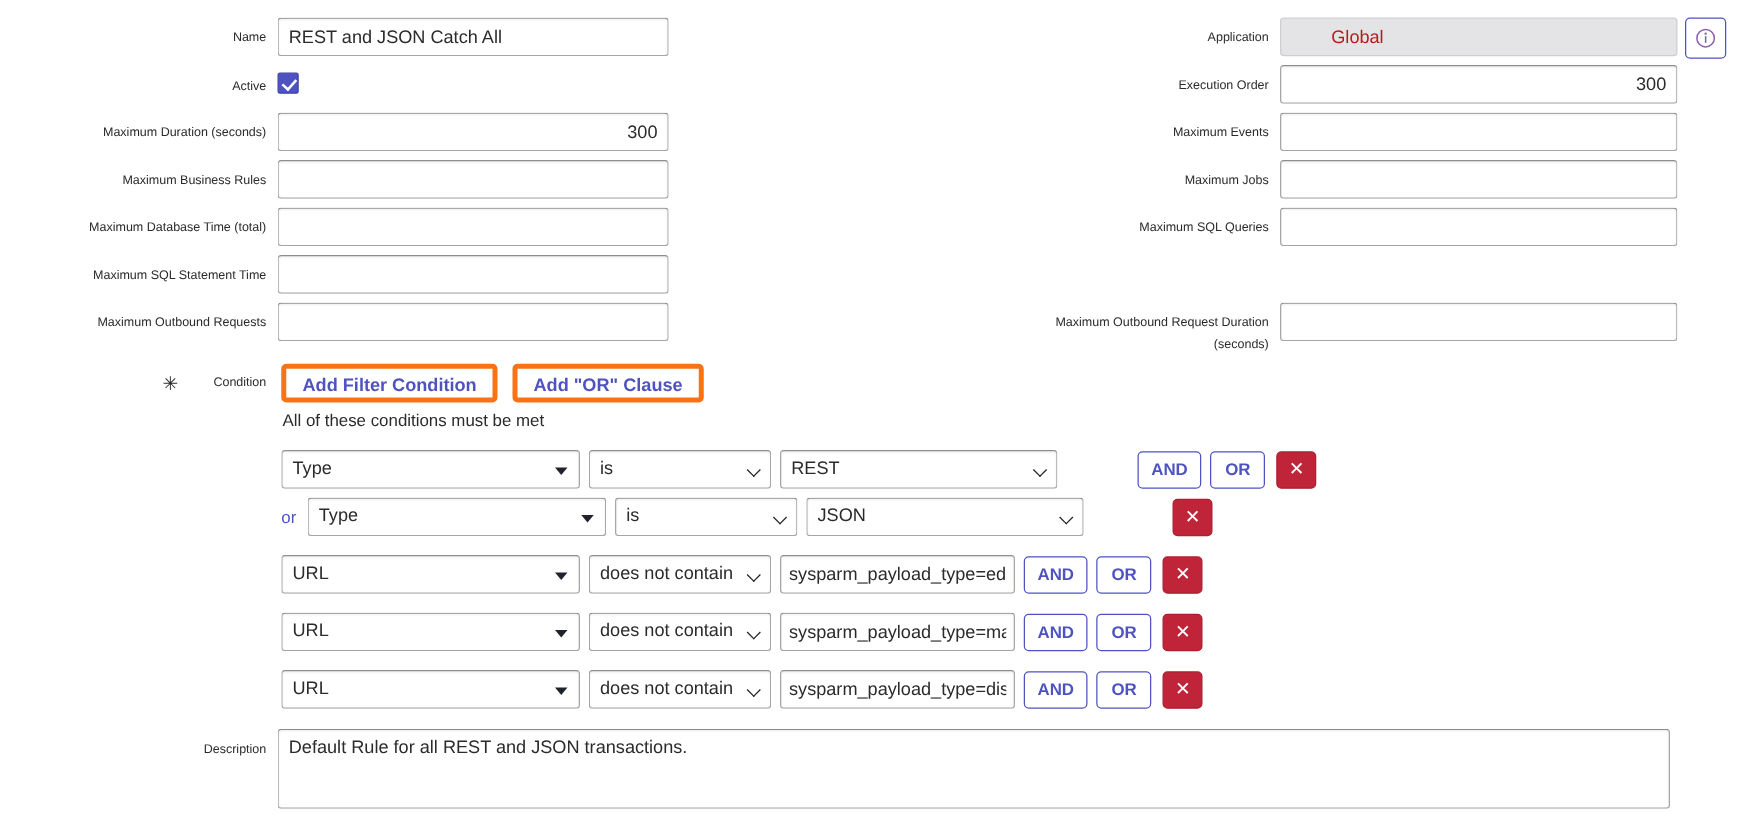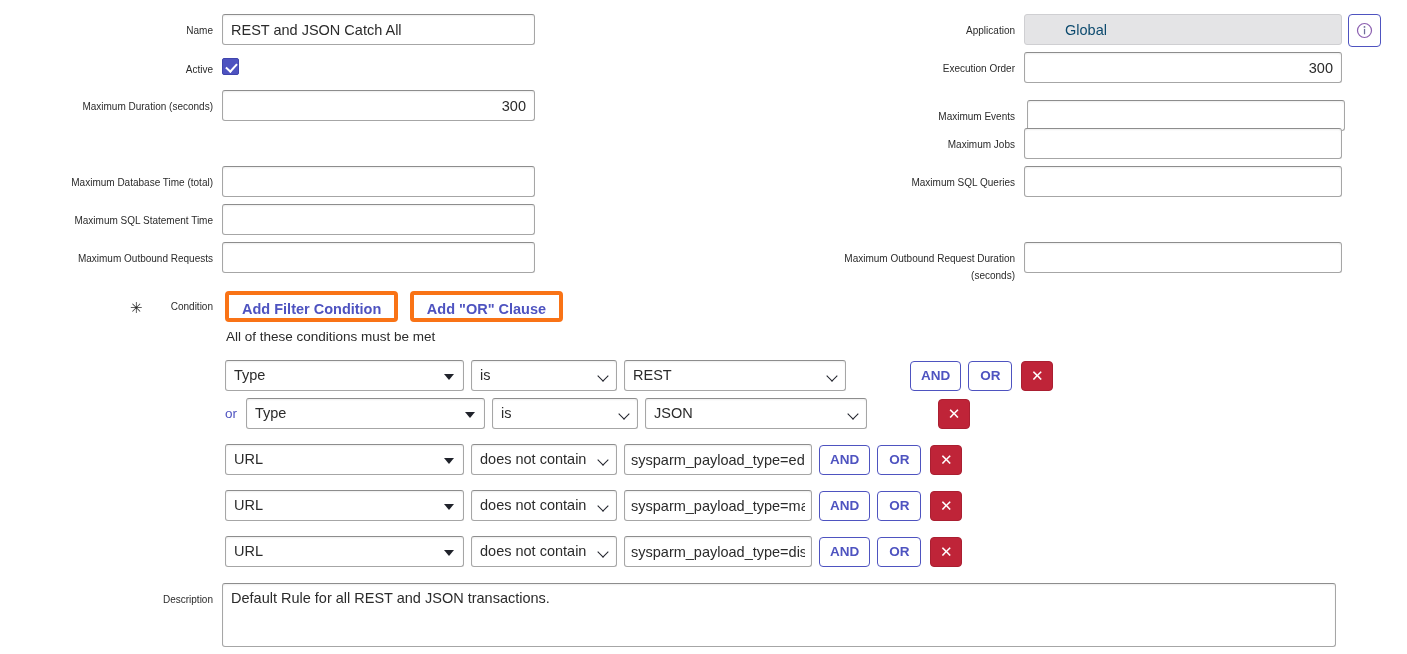--- a/index.html
+++ b/index.html
@@ -41,21 +41,21 @@
     color: #2b2b2b;
     padding: 0 8px;
     outline: none;
     box-shadow: inset 0 1px 2px rgba(0,0,0,0.07);
   }
   .inp.num { text-align: right; }
   .inp.readonly {
     background: #e4e4e6;
     border-color: #cfcfd2;
     box-shadow: none;
-    color: #0c4a6e;
+    color: #b91c1c;
     padding-left: 40px;
   }
 
   
   .cbx {
     width: 17px; height: 17px;
     background: #4e53c0;
     border: 1px solid #4045ad;
     border-radius: 2px;
     position: relative;
@@ -253,20 +253,26 @@
     </div>
   </div>
 
   <div class="field" style="left:0; top:90px; width:540px;">
     <div class="flabel" style="width:213px;padding-left:32px;">Maximum Duration (seconds)</div>
     <div class="fctl">
       <input class="inp num" style="width: 313px;" value="300">
     </div>
   </div>
 
+  <div class="field" style="left:0; top:128px; width:540px;">
+    <div class="flabel" style="width:213px;">Maximum Business Rules</div>
+    <div class="fctl">
+      <input class="inp num" style="width: 313px;" value="">
+    </div>
+  </div>
 
   <div class="field" style="left:0; top:166px; width:540px;">
     <div class="flabel" style="width:213px;">Maximum Database Time (total)</div>
     <div class="fctl">
       <input class="inp num" style="width: 313px;" value="">
     </div>
   </div>
 
   <div class="field" style="left:0; top:204px; width:540px;">
     <div class="flabel" style="width:213px;">Maximum SQL Statement Time</div>
@@ -289,21 +295,21 @@
     </div>
   </div>
 
   <div class="field" style="left:800px; top:52px; width:545px;">
     <div class="flabel" style="width:215px;">Execution Order</div>
     <div class="fctl">
       <input class="inp num" style="width: 318px;" value="300">
     </div>
   </div>
 
-  <div class="field" style="left:800px; top:100px; width:545px;justify-content:space-between;">
+  <div class="field" style="left:800px; top:90px; width:545px;">
     <div class="flabel" style="width:215px;">Maximum Events</div>
     <div class="fctl">
       <input class="inp num" style="width: 318px;" value="">
     </div>
   </div>
 
   <div class="field" style="left:800px; top:166px; width:545px;">
     <div class="flabel" style="width:215px;">Maximum SQL Queries</div>
     <div class="fctl">
       <input class="inp num" style="width: 318px;" value="">

